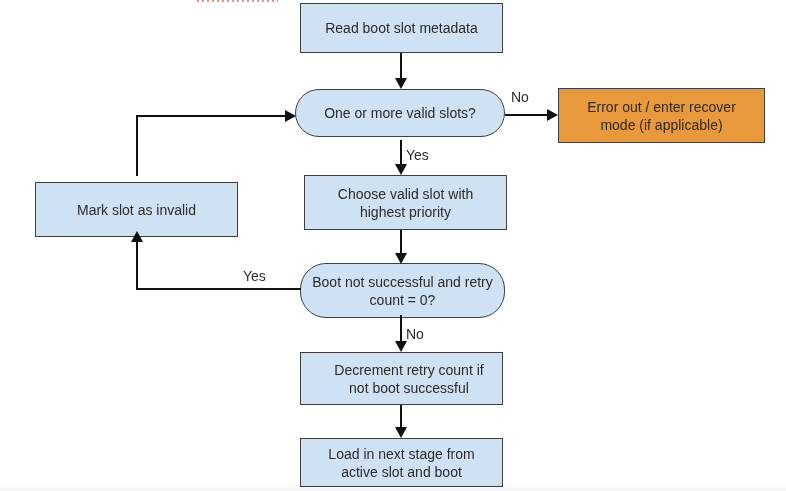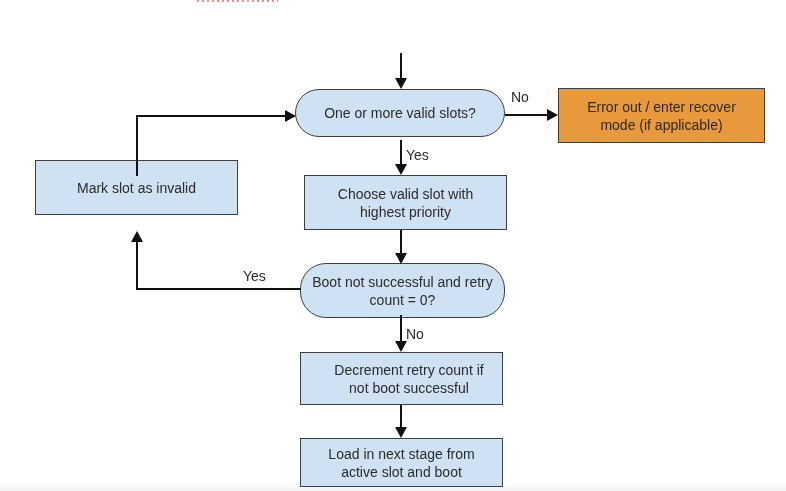--- a/index.html
+++ b/index.html
@@ -30,21 +30,21 @@
   }
   .error{
     background:var(--error-fill,#e8993b);
     border:1px solid var(--process-border,#3f3f3f);
   }
   #n-read      {left:300px;top:3px;  width:203px;height:50px;}
   #n-valid     {left:295px;top:89px; width:210px;height:48px;border-radius:24px;}
   #n-error     {left:558px;top:88px; width:207px;height:55px;}
   #n-choose    {left:304px;top:175px;width:203px;height:55px;}
   #n-retry     {left:300px;top:263px;width:205px;height:55px;border-radius:26px;text-align:center;}
-  #n-mark      {left:35px; top:160px;width:203px;height:55px;}
+  #n-mark      {left:35px; top:182px;width:203px;height:55px;}
   #n-decrement {left:300px;top:352px;width:203px;height:53px;padding-left:25px;}
   #n-load      {left:300px;top:438px;width:203px;height:49px;}
   
   .shaft{position:absolute;background:var(--arrow,#111111);}
   .head{position:absolute;width:0;height:0;}
   .head-down{border-left:6px solid transparent;border-right:6px solid transparent;border-top:11px solid var(--arrow,#111111);}
   .head-up{border-left:6px solid transparent;border-right:6px solid transparent;border-bottom:11px solid var(--arrow,#111111);}
   .head-right{border-top:6px solid transparent;border-bottom:6px solid transparent;border-left:11px solid var(--arrow,#111111);}
   .edge-label{
     position:absolute;
@@ -66,20 +66,21 @@
     pointer-events:none;
   }
 </style>
 </head>
 <body>
 
 <div id="canvas">
 
   <div id="red-marks"></div>
 
+  <div class="node process" id="n-read">Read boot slot metadata</div>
   <div class="node decision" id="n-valid">One or more valid slots?</div>
   <div class="node error" id="n-error">Error out / enter recover mode (if applicable)</div>
   <div class="node process" id="n-choose">Choose valid slot with highest priority</div>
   <div class="node decision" id="n-retry">Boot not successful and retry count = 0?</div>
   <div class="node process" id="n-mark">Mark slot as invalid</div>
   <div class="node process" id="n-decrement">Decrement retry count if not boot successful</div>
   <div class="node process" id="n-load">Load in next stage from active slot and boot</div>
 
   <div class="shaft" style="left:400px;top:53px;width:2px;height:26px;"></div>
   <div class="head head-down" style="left:395px;top:78px;"></div>

